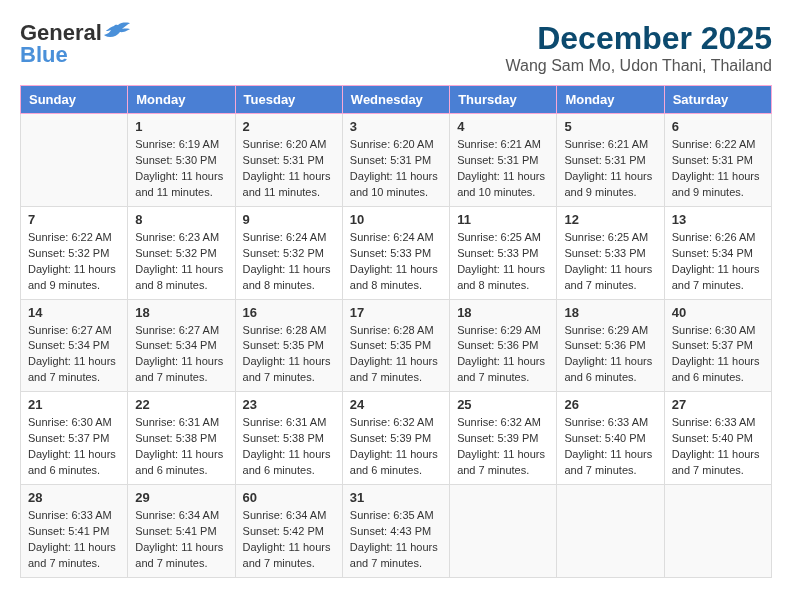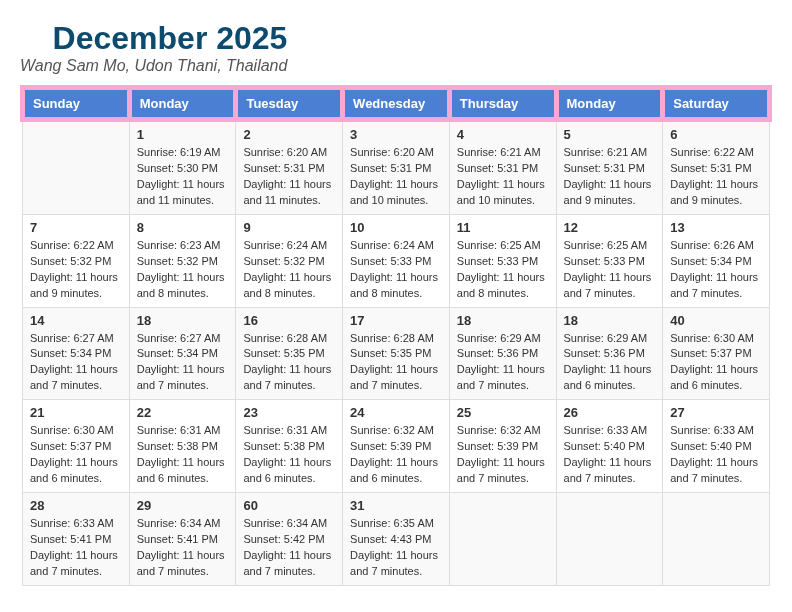--- a/index.html
+++ b/index.html
@@ -24,35 +24,34 @@
       text-align: right;
     }
     .month-title {
       font-size: 32px;
       font-weight: bold;
       color: #0c4a6e;
     }
     .location {
       font-size: 16px;
       color: #555;
-      font-style: italic;
     }
     table {
       width: 100%;
       border-collapse: collapse;
       table-layout: fixed;
     }
     th {
       background-color: #4a7fd4;
       color: white;
       text-align: left;
       padding: 6px 8px;
       font-size: 13px;
       font-weight: bold;
-      border: 5px solid #f9a8d4;
+      border: 1px solid #f9a8d4;
     }
     td {
       border: 1px solid #ddd;
       vertical-align: top;
       padding: 5px 7px;
       font-size: 11px;
       color: #333;
       height: 90px;
     }
     .day-number {
@@ -73,20 +72,33 @@
       background-color: #f9f9f9;
     }
     tr:nth-child(even) td {
       background-color: #fff;
     }
   </style>
 </head>
 <body>
 
 <div class="header">
+  <div class="logo-wrapper">
+    <div style="display:flex;align-items:flex-end;gap:0;">
+      <div>
+        <div style="display:flex;align-items:center;">
+          <span style="font-size:22px;font-weight:bold;color:#333;">General</span>
+          <svg width="28" height="22" viewBox="0 0 28 22" style="margin-left:2px;margin-bottom:2px;">
+            <path d="M14 4 C18 0 26 2 26 2 C26 2 20 6 18 8 C22 7 26 8 26 8 C26 8 20 12 16 11 C14 14 10 16 6 16 C2 16 0 14 0 14 C4 13 6 11 7 9 C5 10 2 10 2 10 C2 10 6 6 10 5 C11 3 14 4 14 4Z" fill="#4a90d9"></path>
+          </svg>
+        </div>
+        <span style="font-size:22px;font-weight:bold;color:#4a90d9;display:block;margin-top:-4px;">Blue</span>
+      </div>
+    </div>
+  </div>
   <div class="title-block">
     <div class="month-title">December 2025</div>
     <div class="location">Wang Sam Mo, Udon Thani, Thailand</div>
   </div>
 </div>
 
 <table>
   <thead>
     <tr>
     <th>Sunday</th>

